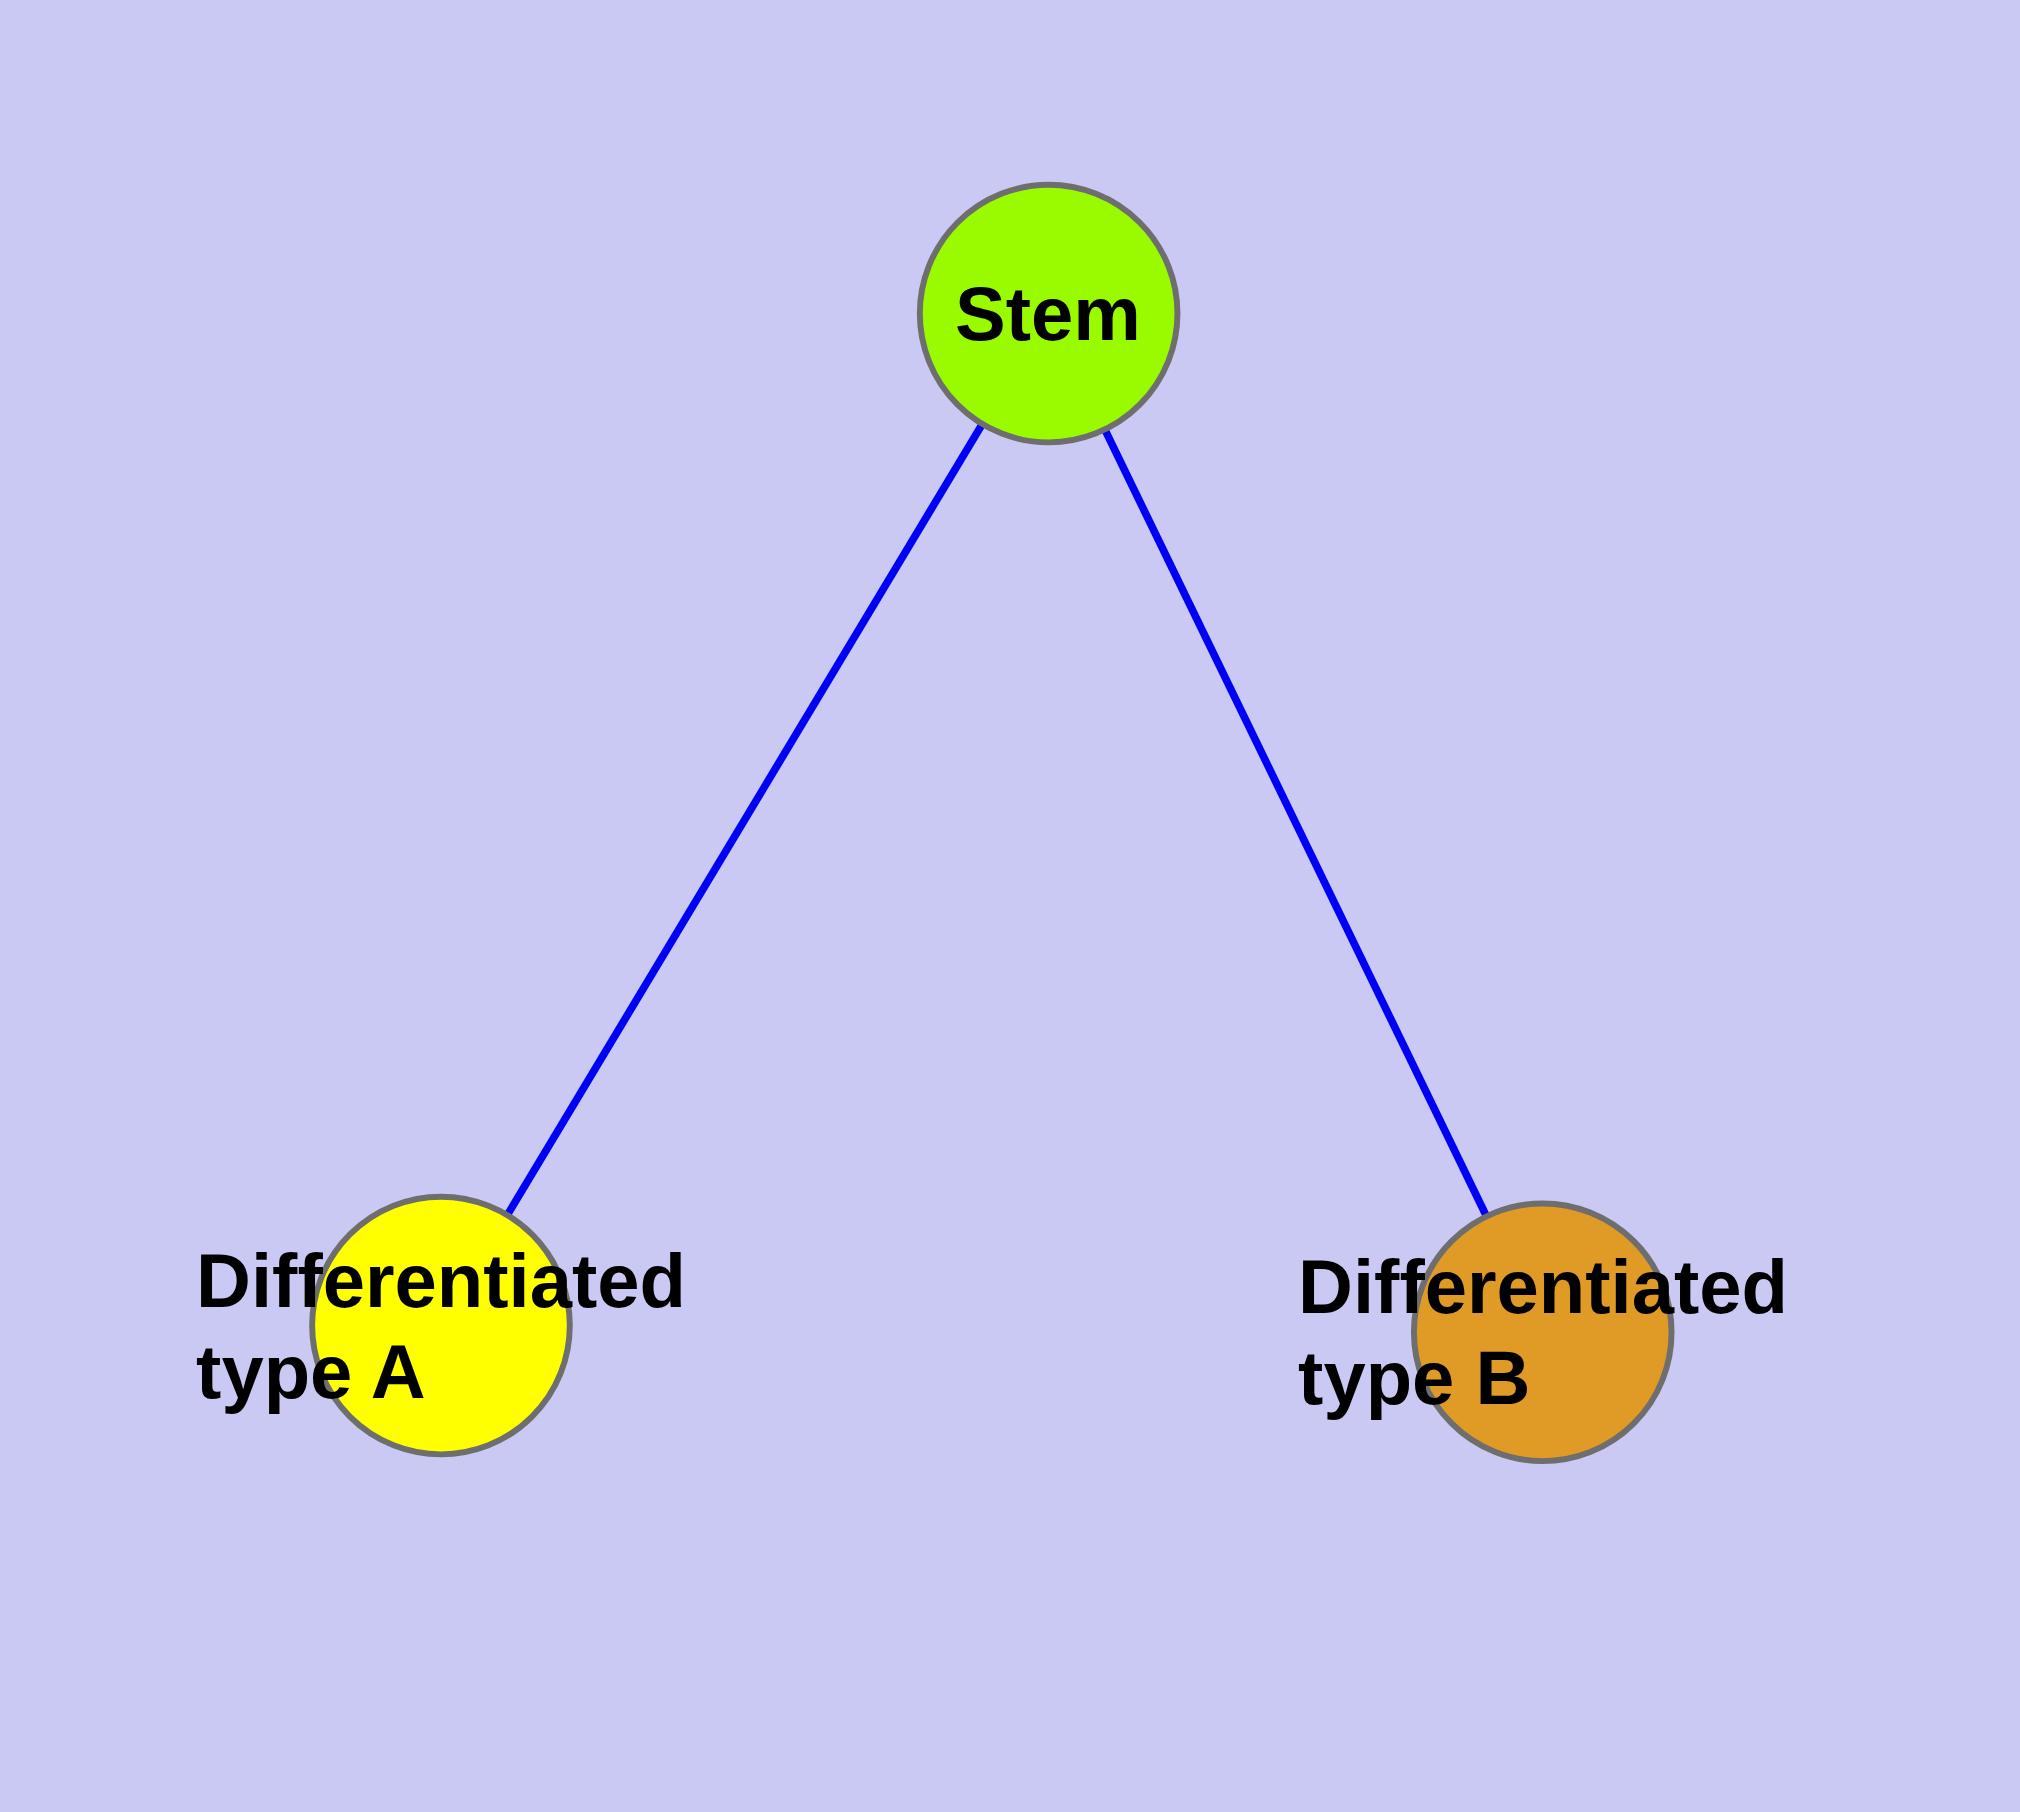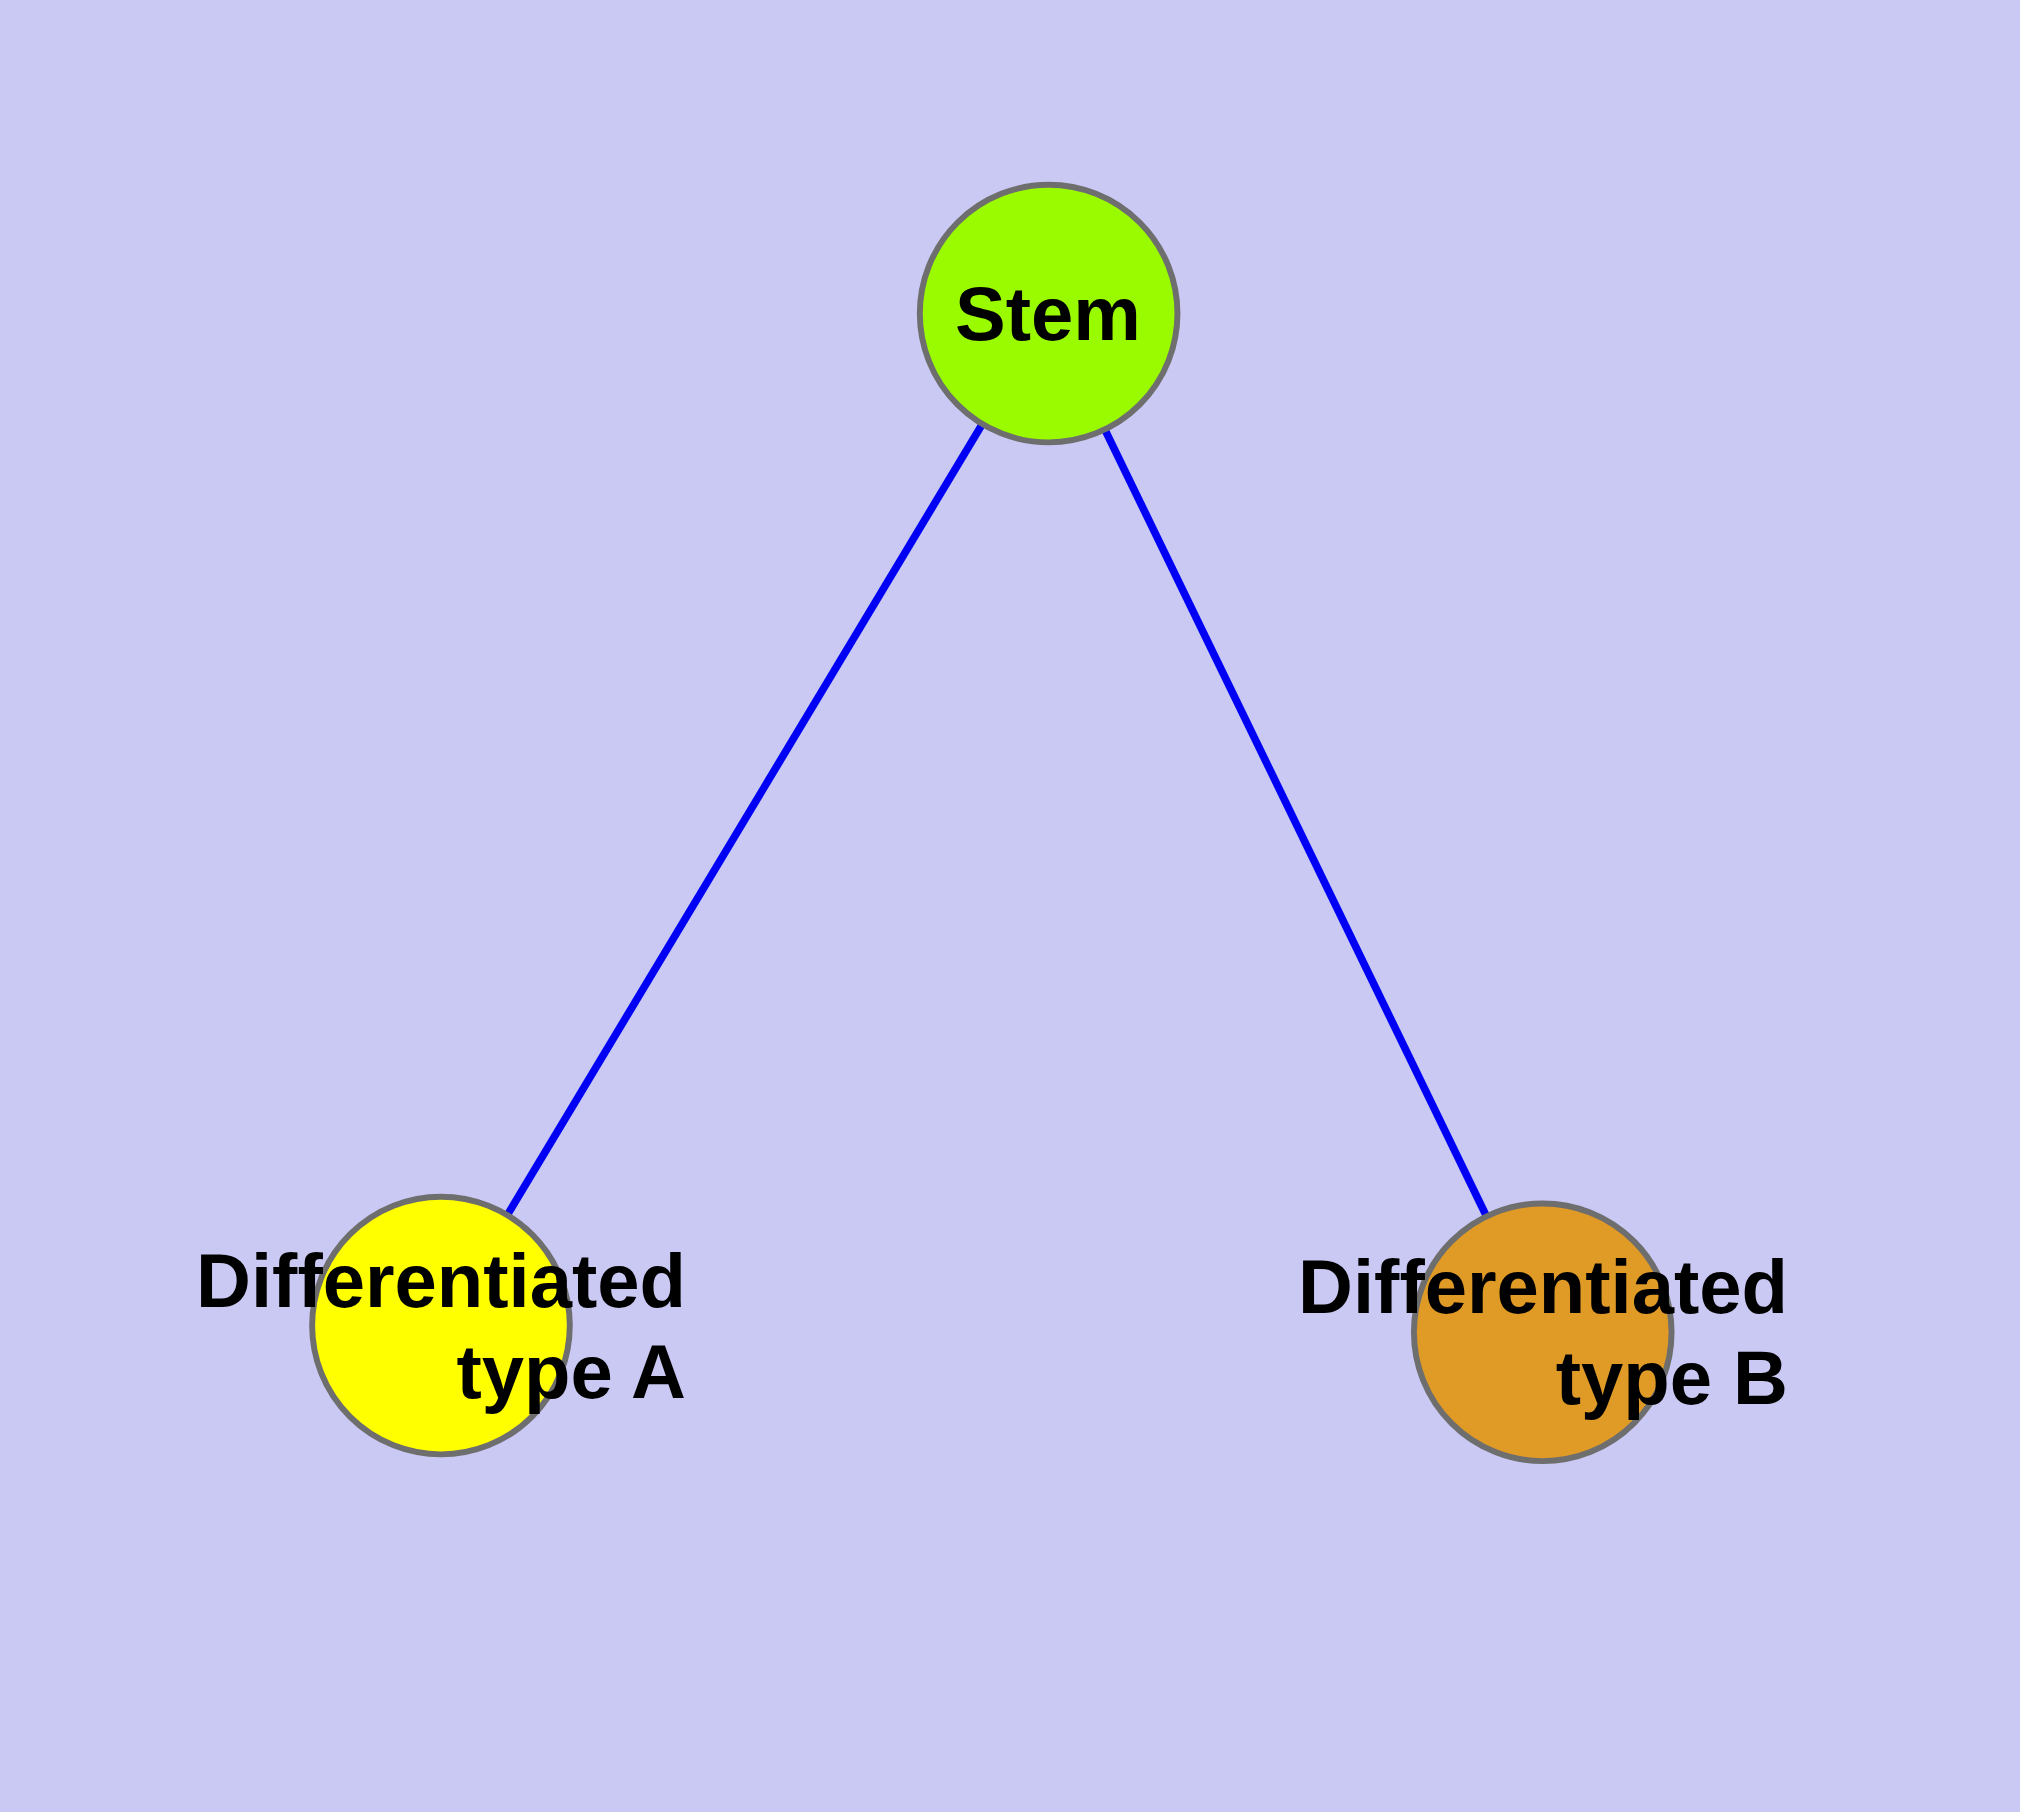--- a/index.html
+++ b/index.html
@@ -22,21 +22,21 @@
     left: 0;
     top: 0;
     width: 100%;
     height: 100%;
     display: block;
   }
   .node-label {
     position: absolute;
     transform: translate(-50%, -50%);
     white-space: pre-line;
-    text-align: right;
+    text-align: left;
     font-weight: bold;
     font-size: 76px;
     line-height: 1.2;
     color: #000000;
     pointer-events: auto;
     user-select: none;
   }
 </style>
 </head>
 <body style="background: rgb(201, 201, 244);">

